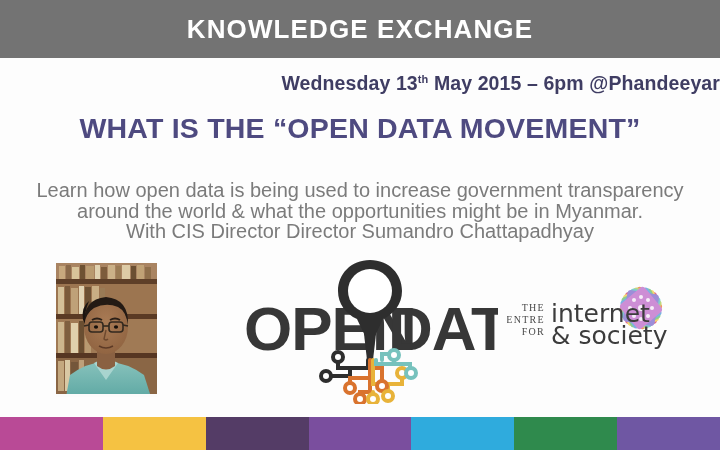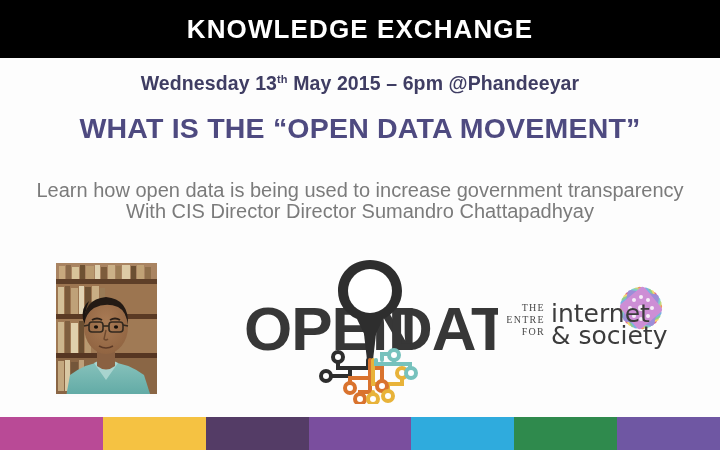--- a/index.html
+++ b/index.html
@@ -133,32 +133,33 @@
   .footer-swatch {
     flex: 1 1 0;
     height: 100%;
   }
 </style>
 </head>
 <body>
 
 <div class="poster">
 
-  <div class="header-band" style="background: #000000;">
+  <div class="header-band" style="background: #737373;">
     <div class="header-title">KNOWLEDGE EXCHANGE</div>
   </div>
 
-  <div class="date-line" style="color: rgb(63, 61, 99);"><span>Wednesday 13</span><sup>th</sup><span> May 2015 – 6pm @Phandeeyar</span></div>
+  <div class="date-line" style="color: rgb(63, 61, 99); text-align: right;"><span>Wednesday 13</span><sup>th</sup><span> May 2015 – 6pm @Phandeeyar</span></div>
 
   <div class="main-title" style="color: rgb(78, 74, 128);">
     <span class="t-line">WHAT IS THE “OPEN DATA MOVEMENT”</span>
   </div>
 
   <div class="description" style="color: rgb(123, 123, 123);">
     <span class="d-line">Learn how open data is being used to increase government transparency</span>
+    <span class="d-line">around the world &amp; what the opportunities might be in Myanmar.</span>
     <span class="d-line">With CIS Director Director Sumandro Chattapadhyay</span>
   </div>
 
   <div class="photo-frame">
     <svg width="101" height="134" viewBox="0 0 101 134" xmlns="http://www.w3.org/2000/svg">
       <defs>
         <clipPath id="pf">
             <rect x="0" y="0" width="101" height="134"></rect>
           </clipPath>
         <linearGradient id="shirt" x1="0" y1="0" x2="0" y2="1">

